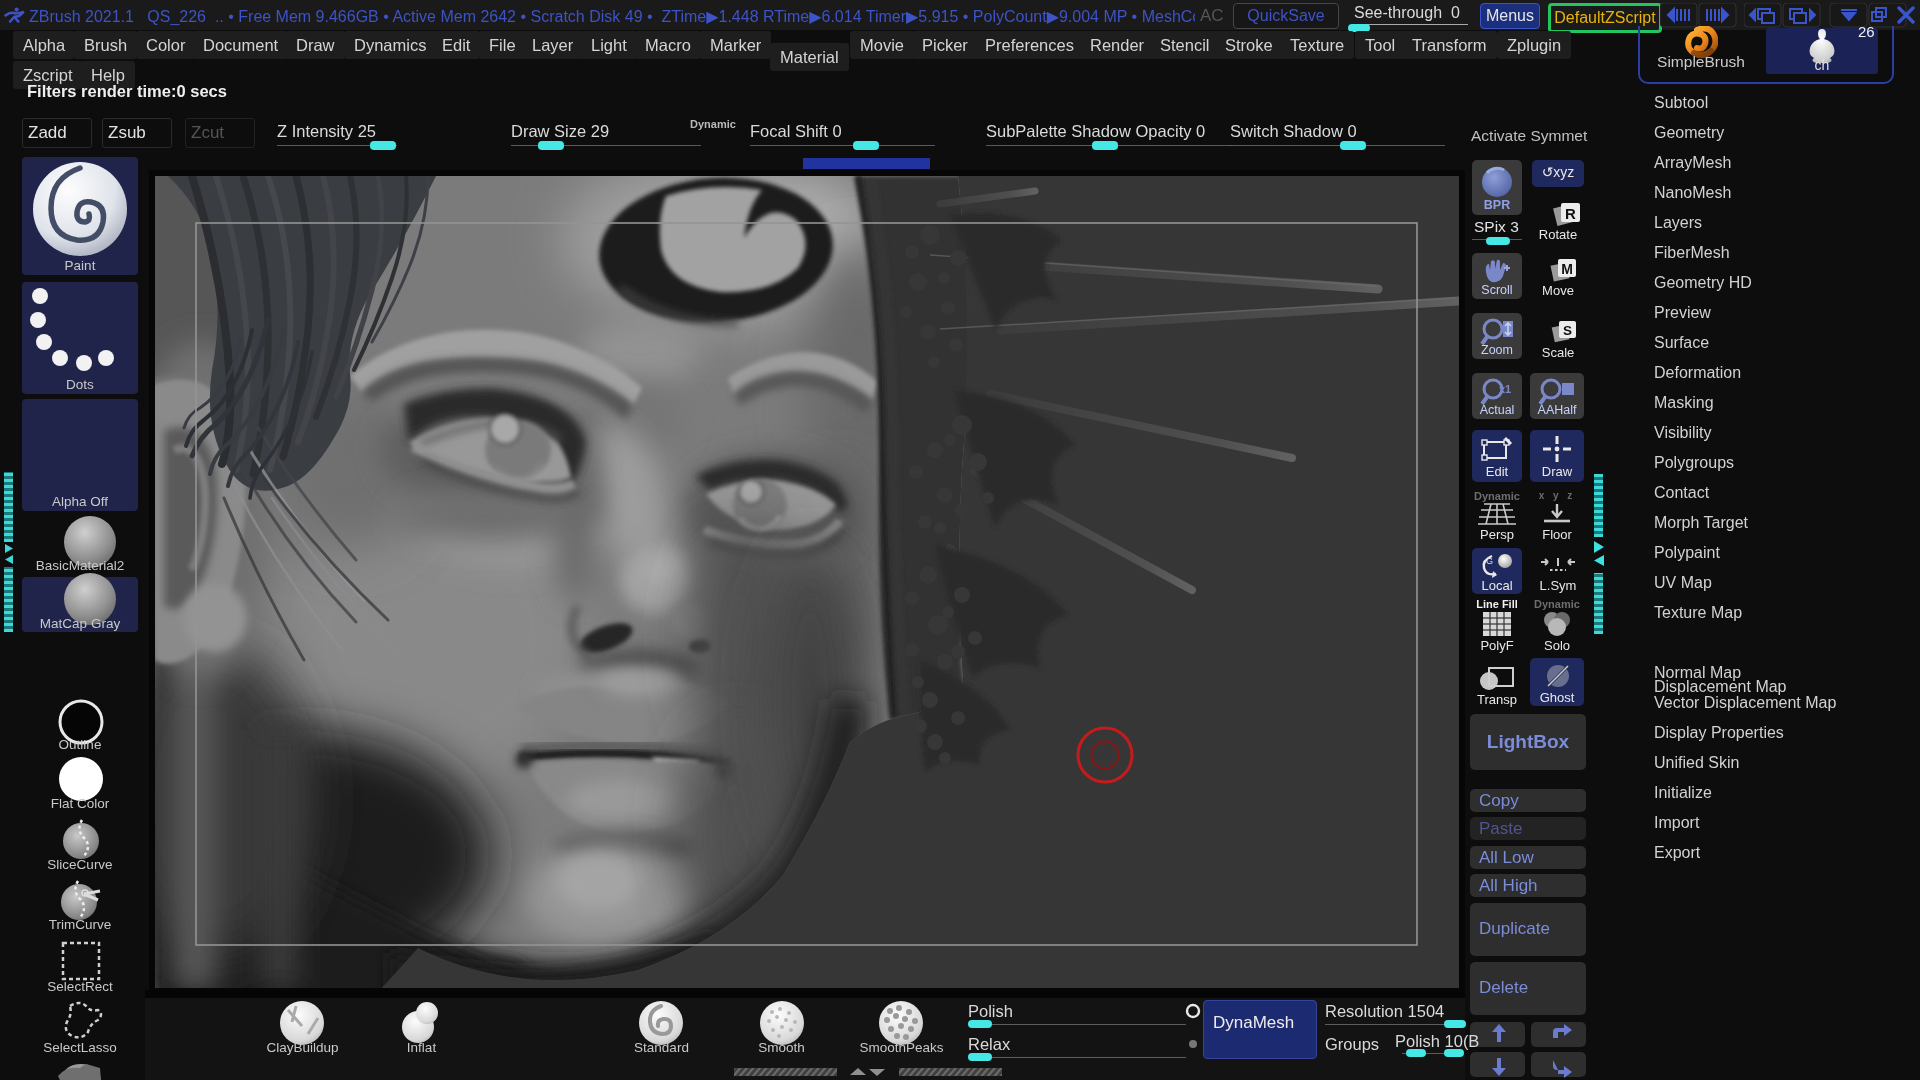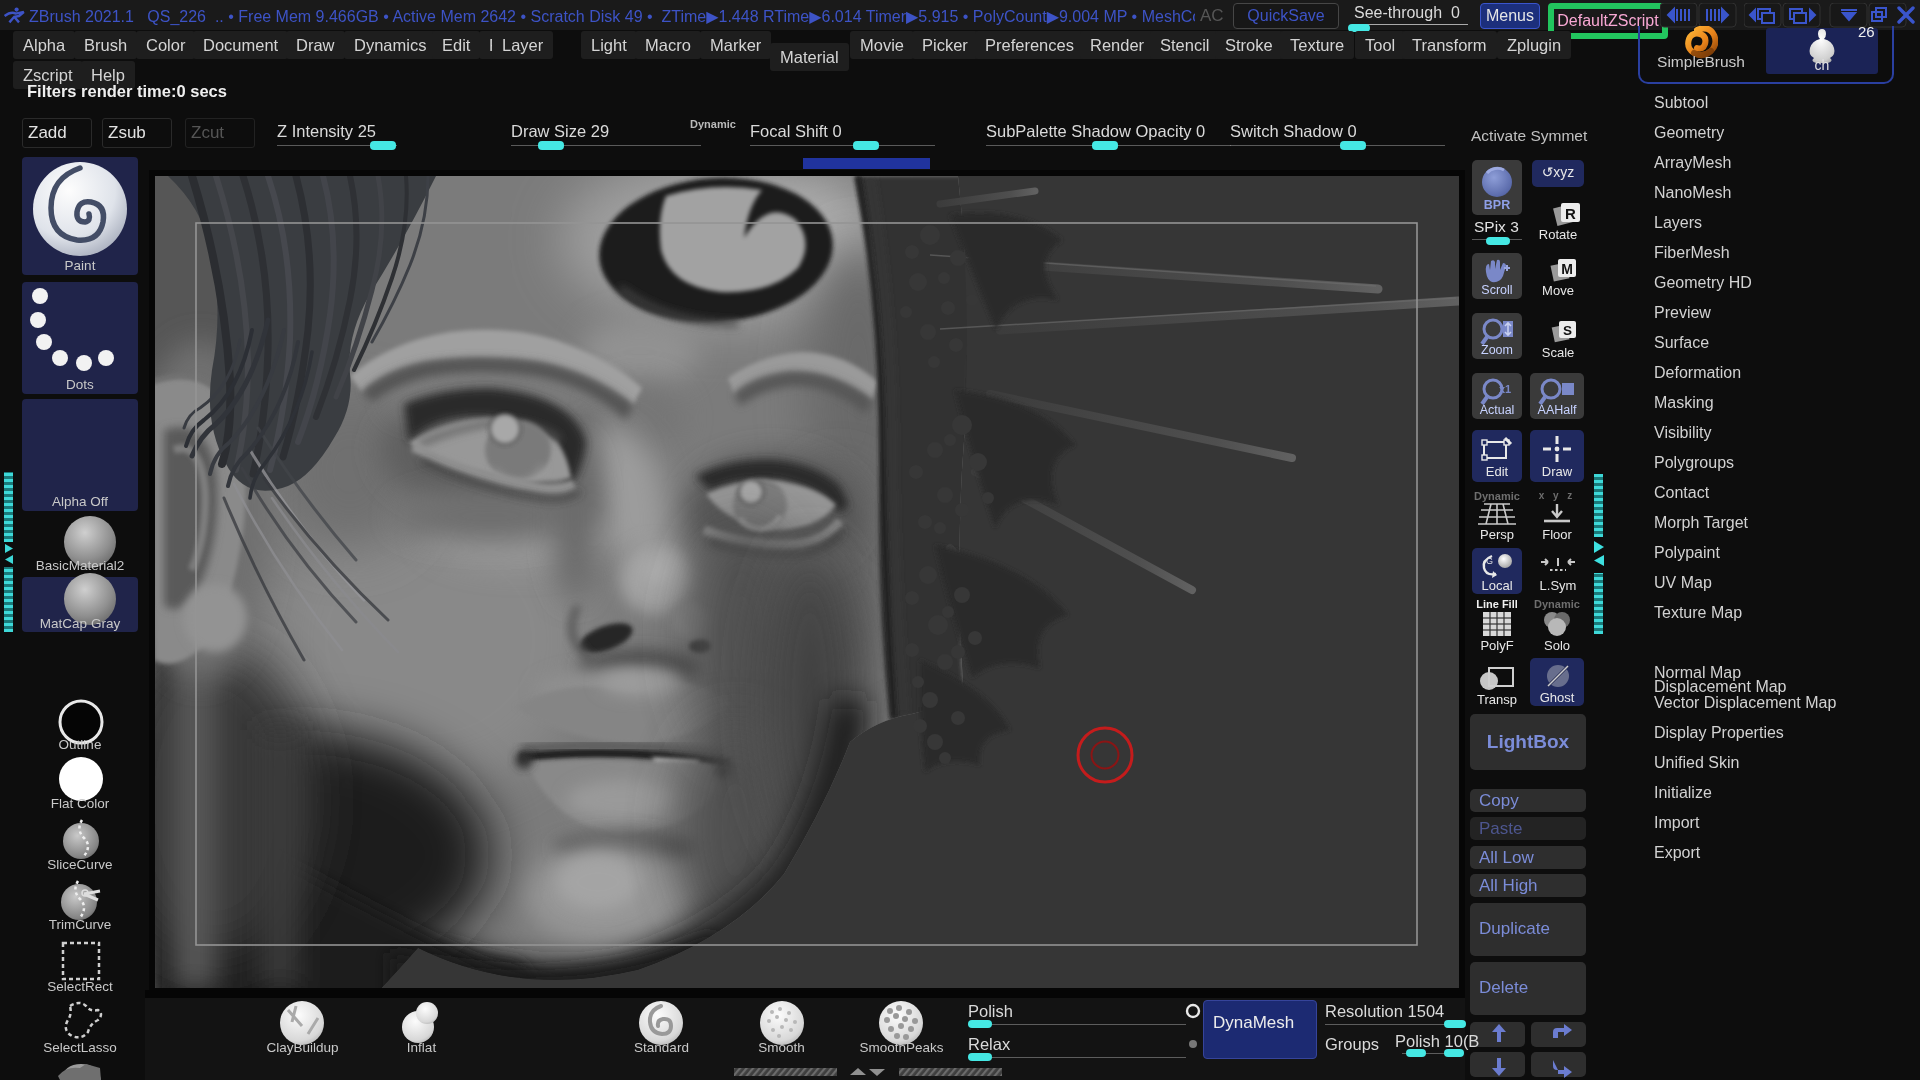--- a/index.html
+++ b/index.html
@@ -268,21 +268,21 @@
 <svg class="abs" style="left:3px;top:4px;" width="24" height="24" viewBox="0 0 30 24">
   <circle cx="17" cy="4" r="2.6" fill="#3d53c6"></circle>
   <path d="M2,12 Q10,6 16,9 L26,7 L20,12 L14,13 L8,20 M14,13 L20,20" stroke="#3d53c6" stroke-width="3" fill="none"></path>
 </svg>
 <div class="abs bluetxt" style="left:29px;top:7px;width:1166px;overflow:hidden;white-space:nowrap;">ZBrush 2021.1&nbsp;&nbsp;&nbsp;QS_226&nbsp;&nbsp;.. • Free Mem 9.466GB • Active Mem 2642 • Scratch Disk 49 •&nbsp; ZTime▶1.448 RTime▶6.014 Timer▶5.915 • PolyCount▶9.004 MP • MeshCou</div>
 <div class="abs" style="left:1200px;top:6px;color:#555;font-size:17px;">AC</div>
 <div class="abs" style="left:1233px;top:3px;width:104px;height:24px;border:1px solid #464646;border-radius:4px;background:#171717;color:#3d53c6;font-size:16px;text-align:center;line-height:24px;">QuickSave</div>
 <div class="abs" style="left:1352px;top:4px;color:#dadada;font-size:16px;border-bottom:1px solid #aaa;padding:0 8px 2px 2px;">See-through&nbsp; 0</div>
 <div class="tealhandle" style="left:1348px;top:24px;width:22px;height:8px;"></div>
 <div class="abs" style="left:1480px;top:3px;width:58px;height:24px;background:#1c2f7c;border:1px solid #3a55cc;border-radius:4px;color:#e6e6e6;font-size:16px;text-align:center;line-height:24px;">Menus</div>
-<div class="abs" style="left:1548px;top:3px;width:108px;height:24px;border:6px solid #22c55e;border-radius:4px;color:#f9a8d4;font-size:16px;text-align:center;line-height:24px;">DefaultZScript</div>
+<div class="abs" style="left:1548px;top:3px;width:108px;height:24px;border:3px solid #22c55e;border-radius:4px;color:#eab308;font-size:16px;text-align:center;line-height:24px;">DefaultZScript</div>
 
 <svg class="abs" style="left:1660px;top:3px;" width="256" height="25" viewBox="0 0 256 25">
   <rect x="0" y="0" width="37" height="24" rx="4" fill="#181818" stroke="#303030"></rect>
   <rect x="39" y="0" width="37" height="24" rx="4" fill="#181818" stroke="#303030"></rect>
   <g stroke="#3a55cc" stroke-width="2">
     <path d="M8,12 L14,6 L14,18 Z" fill="#3a55cc"></path>
     <line x1="17" y1="6" x2="17" y2="18"></line>
         <line x1="21" y1="6" x2="21" y2="18"></line>
         <line x1="25" y1="6" x2="25" y2="18"></line>
         <line x1="29" y1="6" x2="29" y2="18"></line>
@@ -320,21 +320,21 @@
 
 <div class="abs" id="menurow1" style="left:0;top:31px;width:1920px;height:29px;">
   <div class="menubtn" style="left:13px;">Alpha</div>
   <div class="menubtn" style="left:74px;">Brush</div>
   <div class="menubtn" style="left:136px;">Color</div>
   <div class="menubtn" style="left:193px;">Document</div>
   <div class="menubtn" style="left:286px;">Draw</div>
   <div class="menubtn" style="left:344px;">Dynamics</div>
   <div class="menubtn" style="left:432px;">Edit</div>
   <div class="menubtn" style="left:479px;">File</div>
-  <div class="menubtn" style="left:492px;text-align:right;">Layer</div>
+  <div class="menubtn" style="left:522px;text-align:right;">Layer</div>
   <div class="menubtn" style="left:581px;">Light</div>
   <div class="menubtn" style="left:635px;">Macro</div>
   <div class="menubtn" style="left:700px;">Marker</div>
   <div class="menubtn" style="left:770px;margin-top:12px;">Material</div>
   <div class="menubtn" style="left:850px;">Movie</div>
   <div class="menubtn" style="left:912px;">Picker</div>
   <div class="menubtn" style="left:975px;">Preferences</div>
   <div class="menubtn" style="left:1080px;">Render</div>
   <div class="menubtn" style="left:1150px;">Stencil</div>
   <div class="menubtn" style="left:1215px;">Stroke</div>

